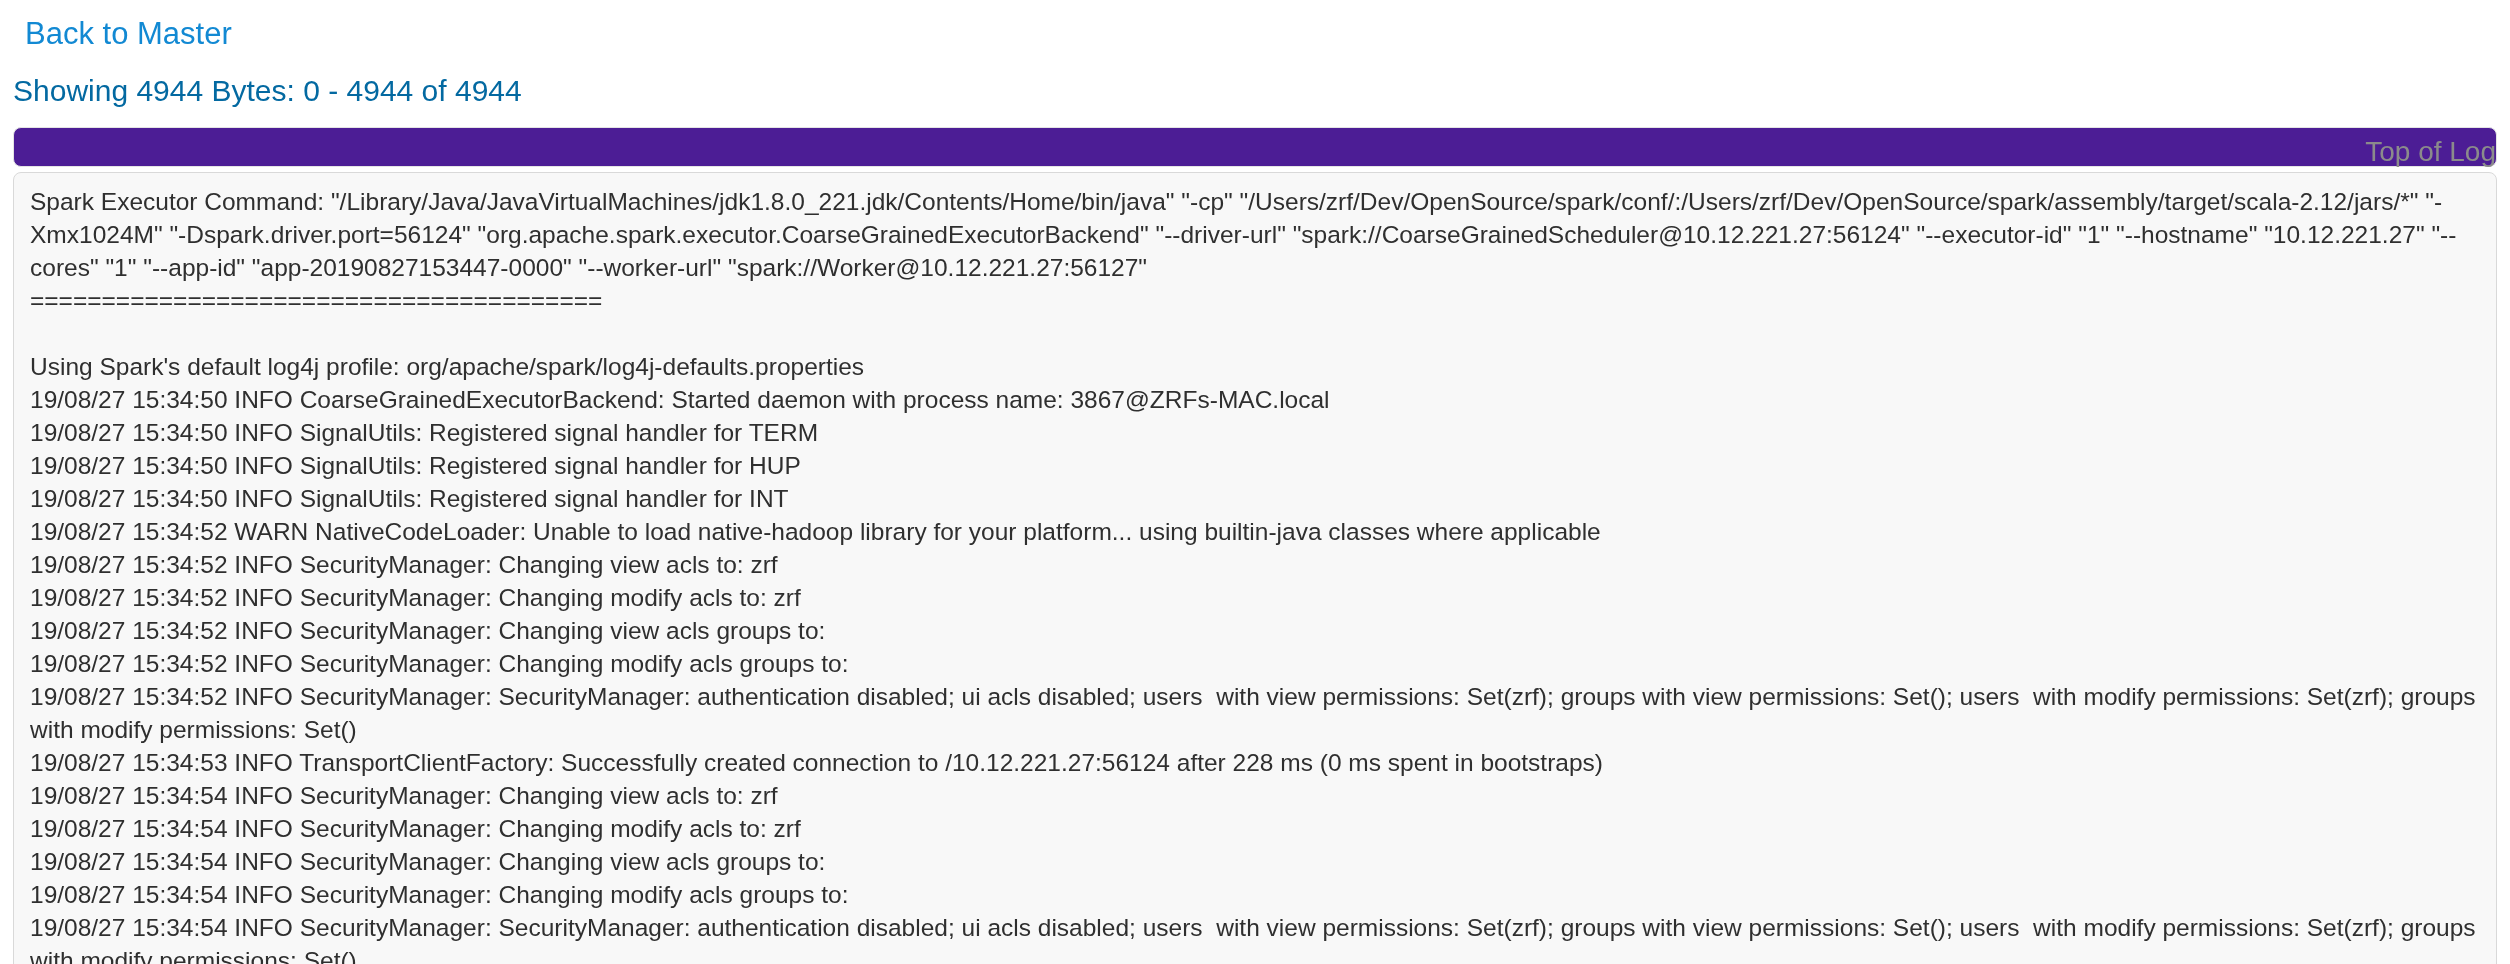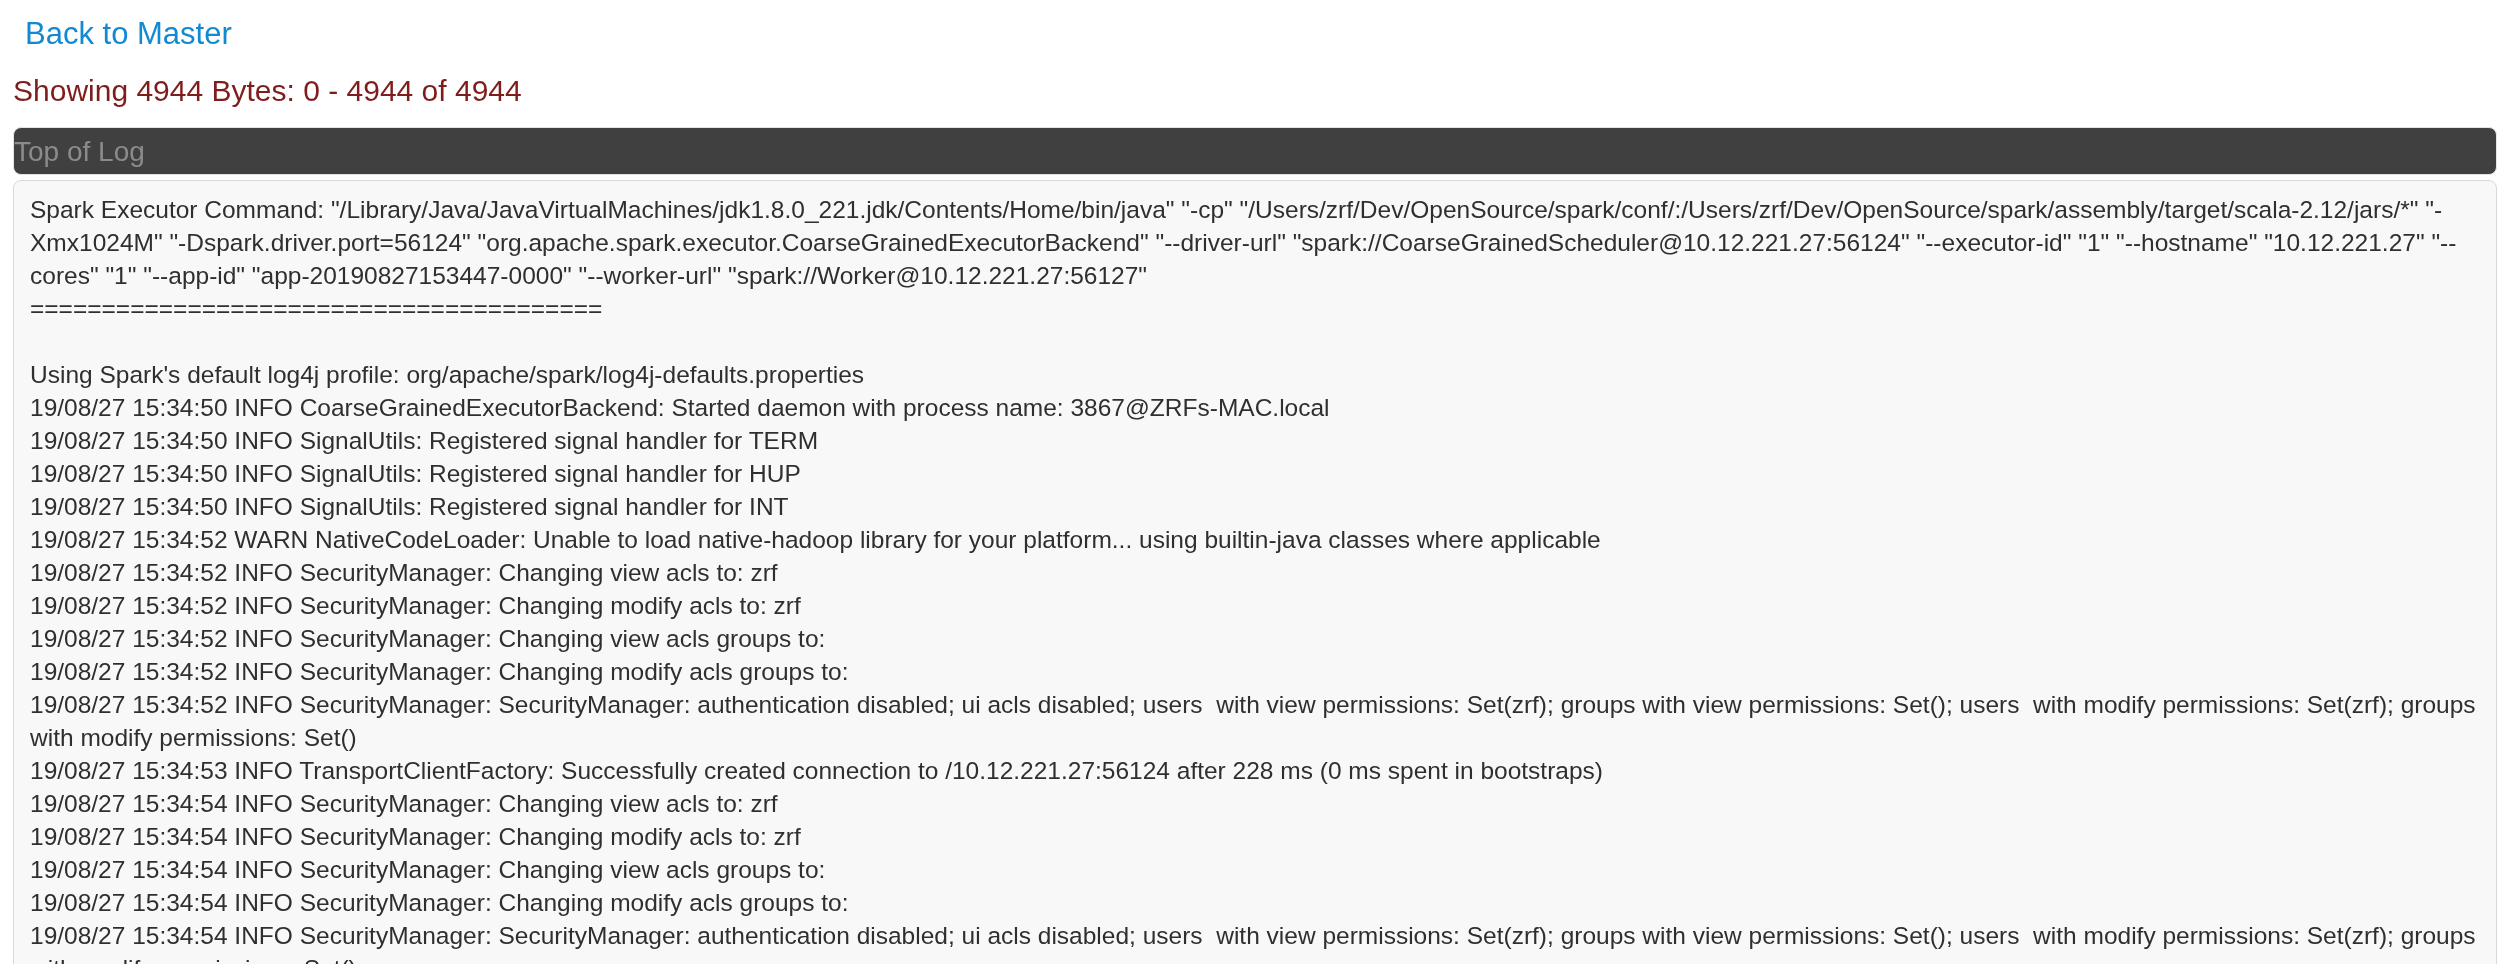--- a/index.html
+++ b/index.html
@@ -24,30 +24,30 @@
   .back-link {
     color: #1289d3;
     font-size: 31px;
     font-weight: normal;
     text-decoration: none;
     cursor: pointer;
   }
   .byte-info {
     margin: 22px 0 0 0;
     font-size: 30px;
-    color: #7f1d1d;
+    color: #0369a1;
   }
   .log-header {
     margin-top: 19px;
-    height: 48px;
+    height: 40px;
     line-height: 48px;
-    background: #404040;
+    background: #4c1d95;
     border: 1px solid #e4e4e4;
     border-radius: 8px;
-    text-align: left;
+    text-align: right;
     font-size: 28px;
     color: #8b8b8b;
     box-sizing: border-box;
   }
   .log-box {
     margin-top: 5px;
     border: 1px solid #d9d9d9;
     border-radius: 8px 8px 0 0;
     background: #f8f8f8;
     padding: 12px 16px;

